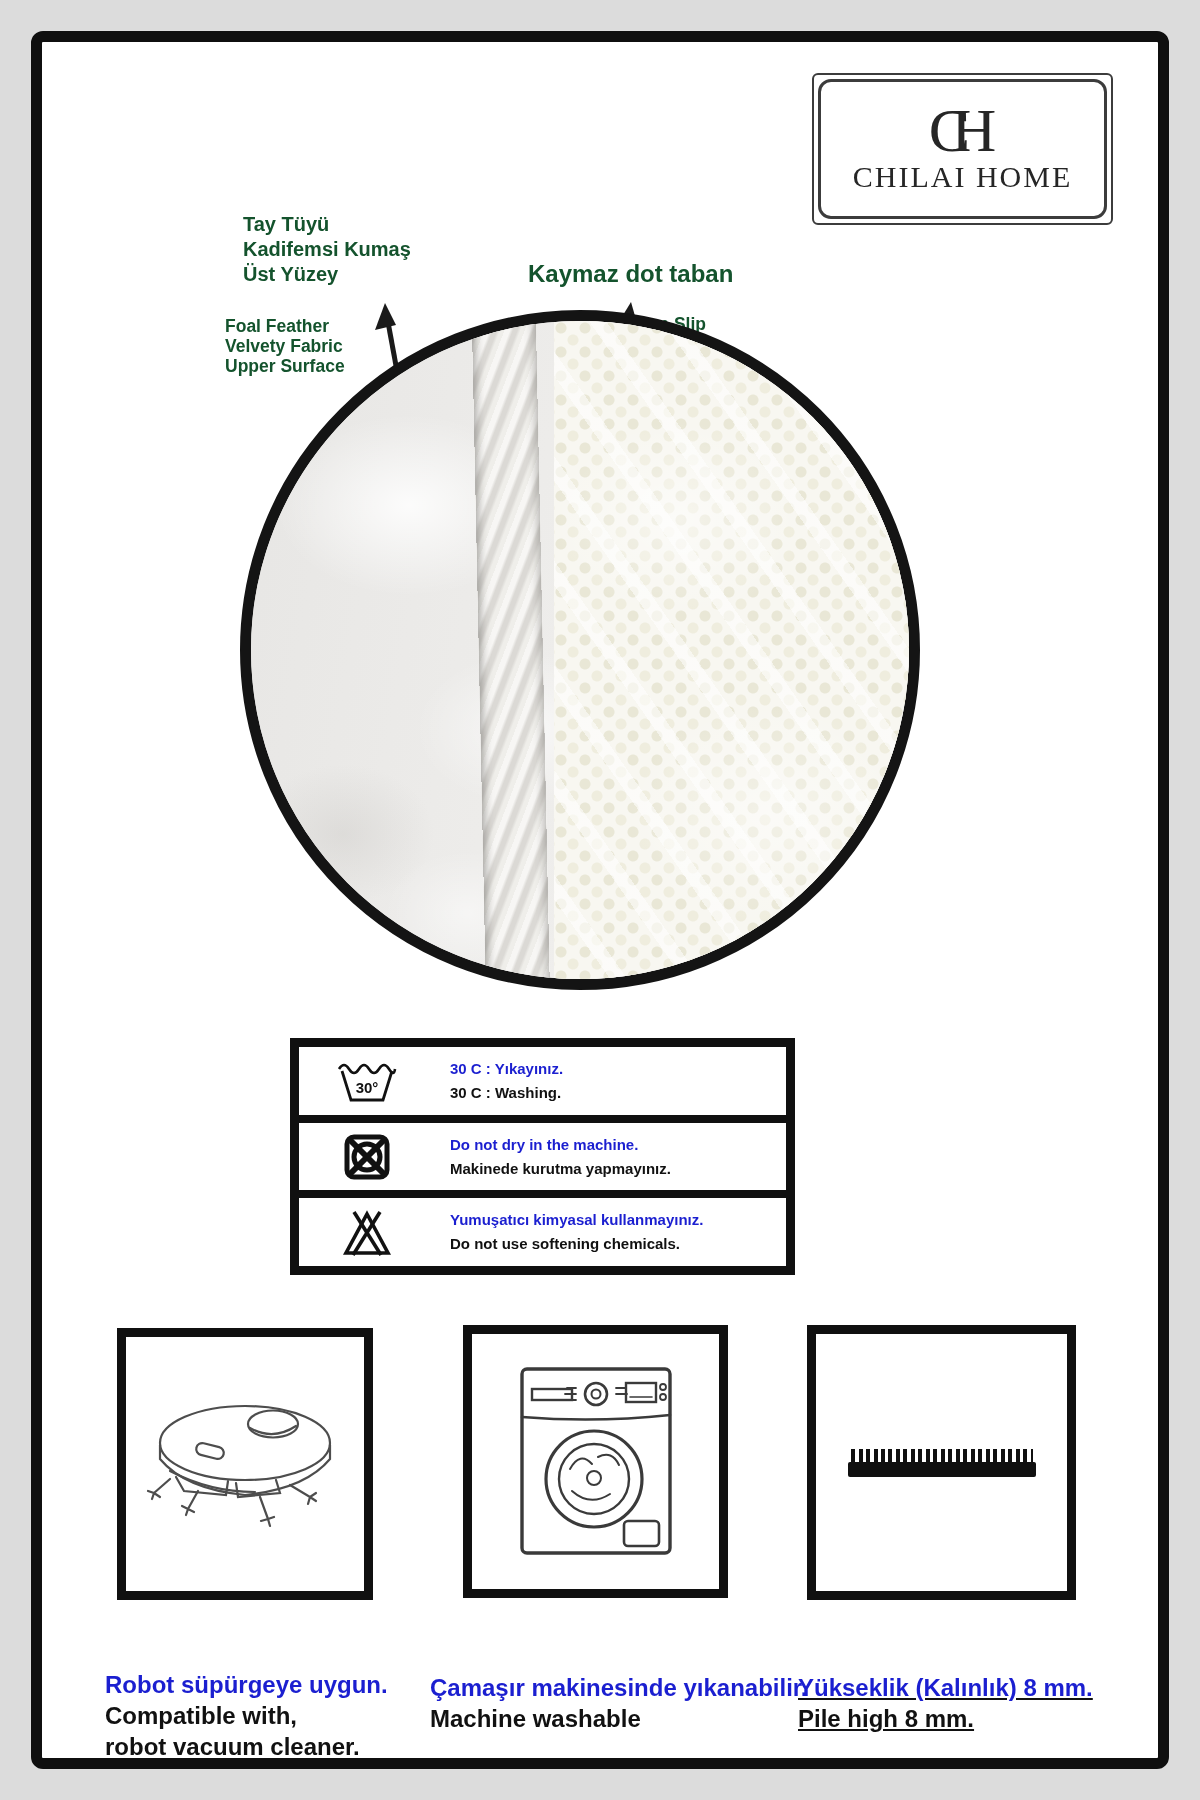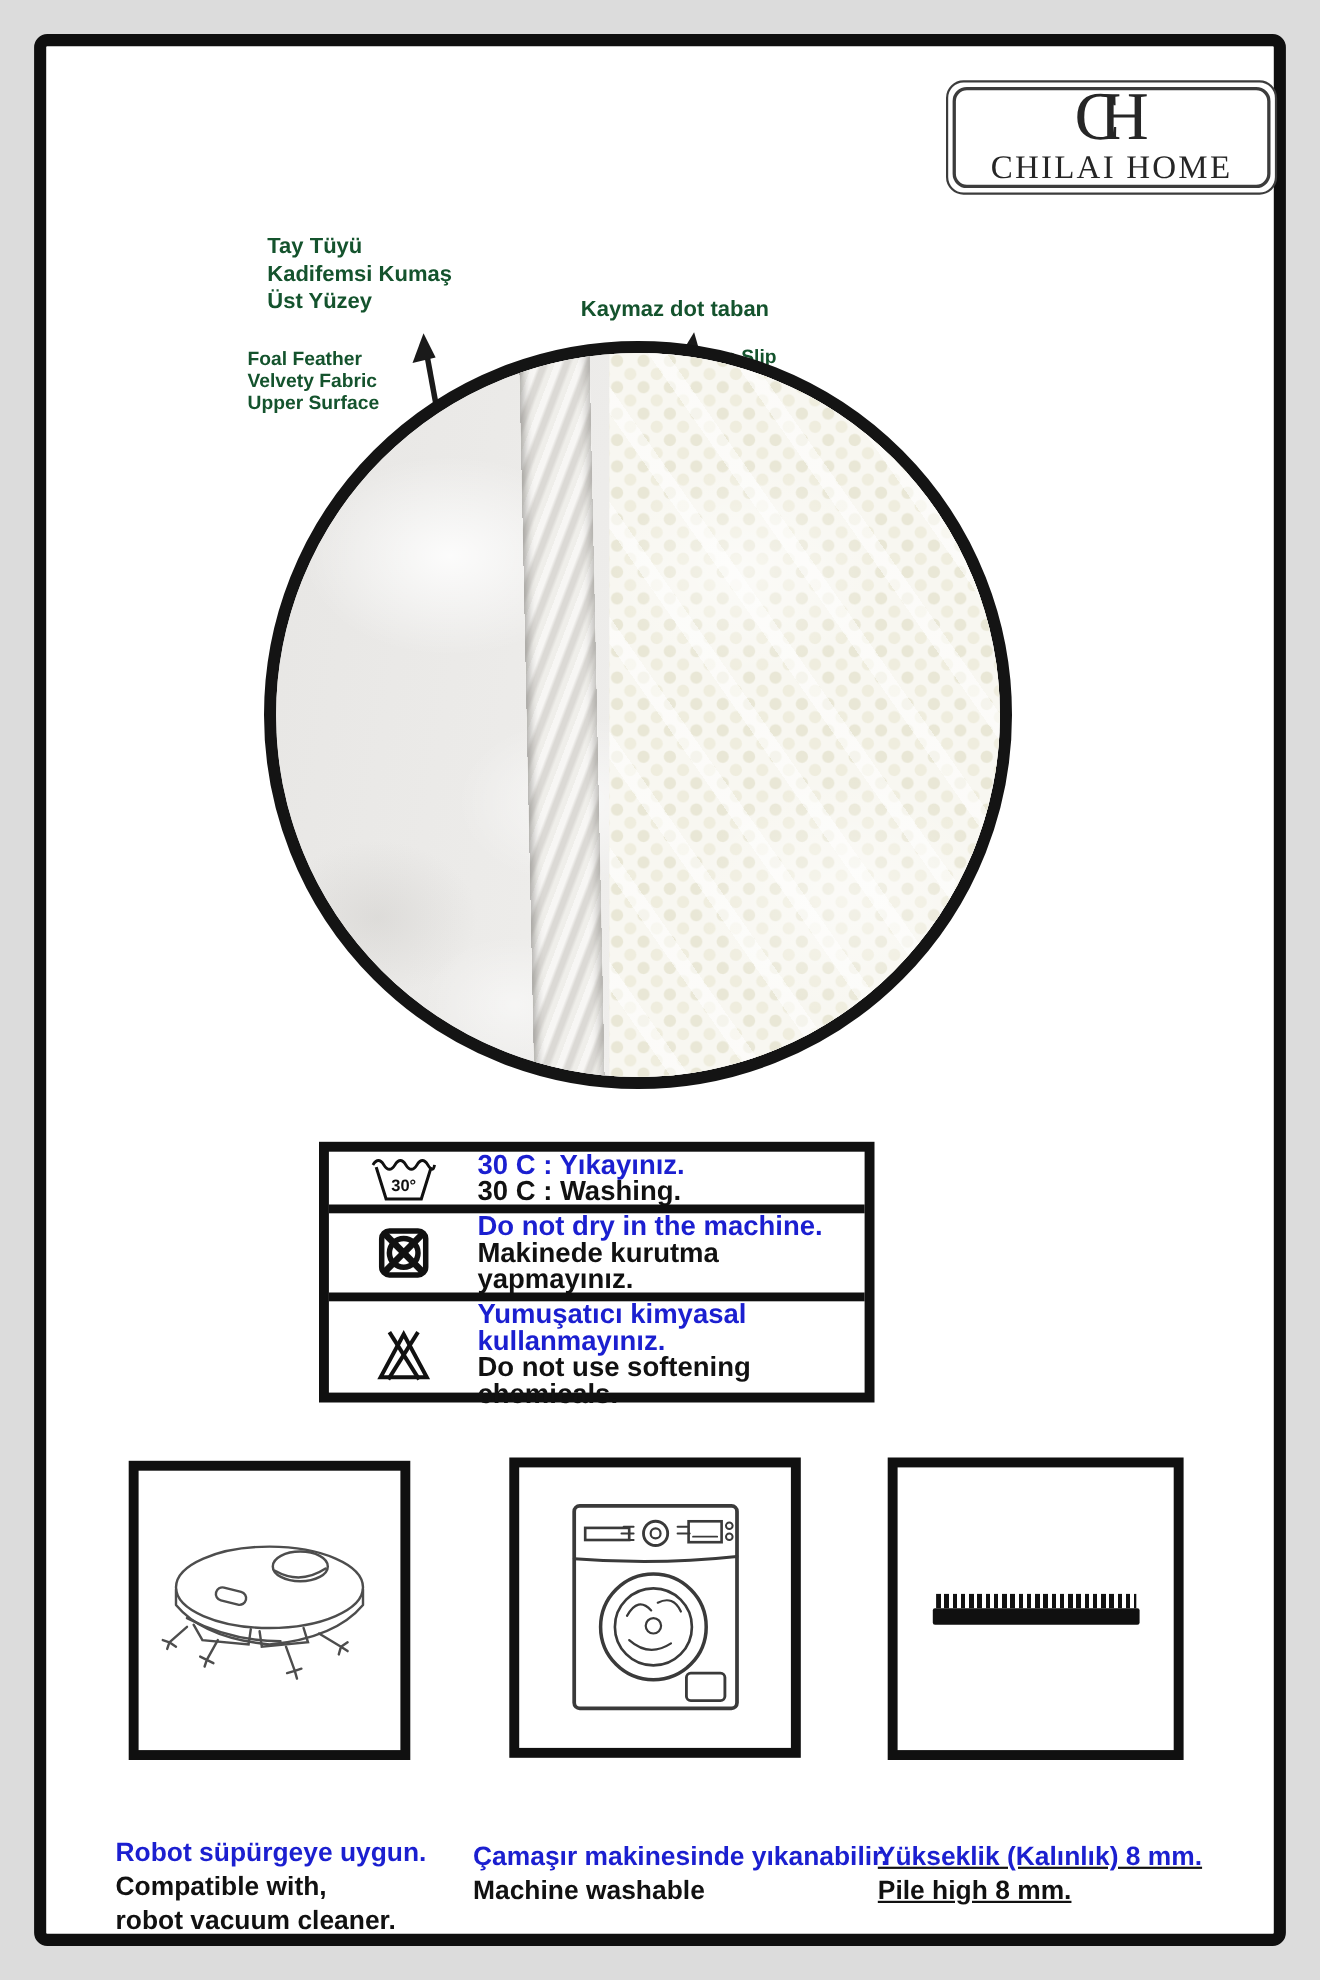--- a/index.html
+++ b/index.html
@@ -9,36 +9,36 @@
     font-family:"Liberation Sans", sans-serif;
     position:relative;
     -webkit-font-smoothing:antialiased;
   }
   .frame{
     position:absolute;left:31px;top:31px;right:31px;bottom:31px;
     background:#ffffff;border:11px solid #0f0f0f;border-radius:12px;
   }
   
   .logo-box{
-    position:absolute;left:860px;top:73px;width:301px;height:104px;
-    border:2px solid #3c3c3c;border-radius:16px;padding:4px;box-sizing:border-box;
+    position:absolute;left:812px;top:73px;width:301px;height:152px;
+    border:2px solid #3c3c3c;border-radius:6px;padding:4px;box-sizing:border-box;
     background:#fff;
   }
   .logo-inner{
     width:100%;height:100%;border:3px solid #3c3c3c;border-radius:13px;
     box-sizing:border-box;display:flex;flex-direction:column;align-items:center;justify-content:center;
     font-family:"Liberation Serif", serif;color:#262626;
   }
   .logo-monogram{font-size:62px;line-height:58px;letter-spacing:-0.30em;font-weight:500;padding-right:0.30em;margin-top:-4px;}
   .logo-name{font-size:30px;letter-spacing:2px;margin-top:1px;}
   
   .ann{position:absolute;color:#14532d;font-weight:bold;text-align:left;}
   .ann-tr-top{left:243px;top:212px;width:300px;font-size:20px;line-height:25px;}
   .ann-en-left{left:225px;top:316px;width:200px;font-size:17.5px;line-height:20px;}
-  .ann-kaymaz{left:528px;top:270px;width:220px;font-size:20px;}
+  .ann-kaymaz{left:528px;top:260px;width:220px;font-size:24px;}
   .ann-nonslip{left:635px;top:314px;width:130px;font-size:17.5px;line-height:20px;}
   .arrow-svg{position:absolute;}
   
   .photo-circle{
     position:absolute;left:240px;top:310px;width:680px;height:680px;box-sizing:border-box;
     border:11px solid #141414;border-radius:50%;overflow:hidden;background:#ededeb;
   }
   .velvet{
     position:absolute;inset:0;
     background:
@@ -70,21 +70,21 @@
       radial-gradient(ellipse 200px 160px at 60% 75%, rgba(255,255,255,.45), rgba(255,255,255,0) 70%);
   }
   
   .care-table{
     position:absolute;left:290px;top:1038px;width:505px;height:237px;box-sizing:border-box;
     border:9px solid #101010;background:#fff;display:flex;flex-direction:column;
   }
   .care-row{flex:1;display:flex;align-items:center;}
   .care-row + .care-row{border-top:8px solid #101010;}
   .care-icon-cell{width:135px;display:flex;justify-content:center;align-items:flex-end;flex:none;}
-  .care-text{font-size:25px;font-weight:bold;line-height:24px;color:#111;}
+  .care-text{font-size:15px;font-weight:bold;line-height:24px;color:#111;margin-left:16px;}
   .care-line1{color:#1b1fd0;}
   
   .feat-box{position:absolute;box-sizing:border-box;border:9px solid #101010;background:#fff;
     display:flex;align-items:center;justify-content:center;}
   .feat-box-1{left:117px;top:1328px;width:256px;height:272px;}
   .feat-box-2{left:463px;top:1325px;width:265px;height:273px;}
   .feat-box-3{left:807px;top:1325px;width:269px;height:275px;}
   .caption{position:absolute;font-weight:bold;font-size:24px;line-height:31px;color:#111;margin-top:47px;}
   .caption-blue{color:#1b1fd0;}
   .cap-1{left:105px;top:1622px;}

